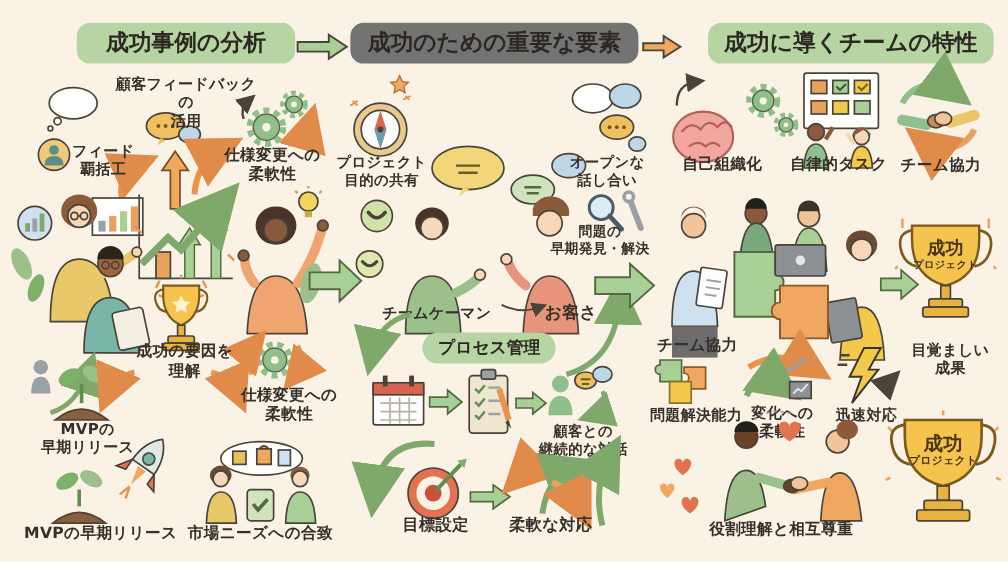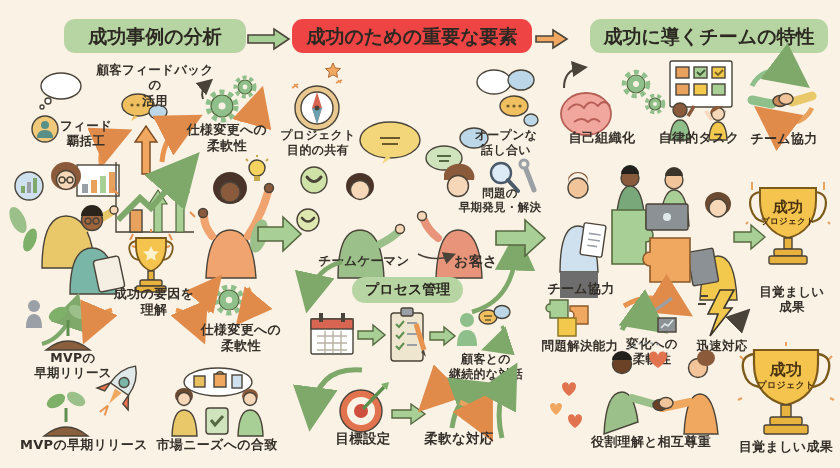--- a/index.html
+++ b/index.html
@@ -3,21 +3,21 @@
 <meta charset="utf-8">
 <style>
   html,body{margin:0;padding:0;}
   .stage{position:relative;width:840px;height:468px;background:#f9f2e5;overflow:hidden;
          font-family:"DejaVu Sans","Liberation Sans",sans-serif;color:#35302a;}
   .lbl{position:absolute;font-weight:700;text-align:center;line-height:1.22;color:#35302a;letter-spacing:.3px;}
   .nw{white-space:nowrap;}
   .pill{position:absolute;height:34px;line-height:34px;text-align:center;border-radius:11px;
         font-weight:700;font-size:19px;color:#2c2822;}
   .pill.green{background:#b7d5a2;}
-  .pill.orange{background:#ef4444;}
+  .pill.orange{background:#737373;}
   .badge{position:absolute;border-radius:16px;background:#b7d5a2;font-weight:700;font-size:14px;
          padding:4px 13px;color:#2c2822;}
   .trophy-txt{color:#4a3310;}
   svg{position:absolute;overflow:visible;}
   .s{stroke:#4a4339;stroke-width:1.4;}
 </style>
 </head>
 <body>
 
 <div class="stage">
@@ -533,15 +533,14 @@
   <svg style="left:738px;top:342px;" width="96" height="98">
     <path d="M6,18 l-4,-4 M90,18 l4,-4 M4,56 l-4,2 M92,56 l4,2 M48,4 l0,-4" stroke="#e8a25e" stroke-width="2"></path>
     <path d="M16,8 h64 v14 c0,24 -14,37 -32,41 c-18,-4 -32,-17 -32,-41 z" fill="#f4c44e" stroke="#7c5a1a" stroke-width="2.2"></path>
     <path d="M16,12 q-15,2 -10,19 q3,12 15,14 M80,12 q15,2 10,19 q-3,12 -15,14" fill="none" stroke="#7c5a1a" stroke-width="2.4"></path>
     <rect x="43" y="63" width="10" height="12" fill="#e8b23e" class="s"></rect>
     <rect x="32" y="75" width="32" height="8" rx="2" fill="#e8b23e" class="s"></rect>
     <rect x="26" y="83" width="44" height="9" rx="2" fill="#e8b23e" class="s"></rect>
   </svg>
   <div class="lbl trophy-txt nw" style="left:754px;top:360px;width:64px;font-size:16px;">成功</div>
   <div class="lbl trophy-txt nw" style="left:750px;top:380px;width:72px;font-size:9px;">プロジェクト</div>
-  <div class="lbl nw" style="left:736px;top:439px;width:100px;font-size:13px;">目覚ましい成果</div>
 
 </div>
 
 </body></html>

